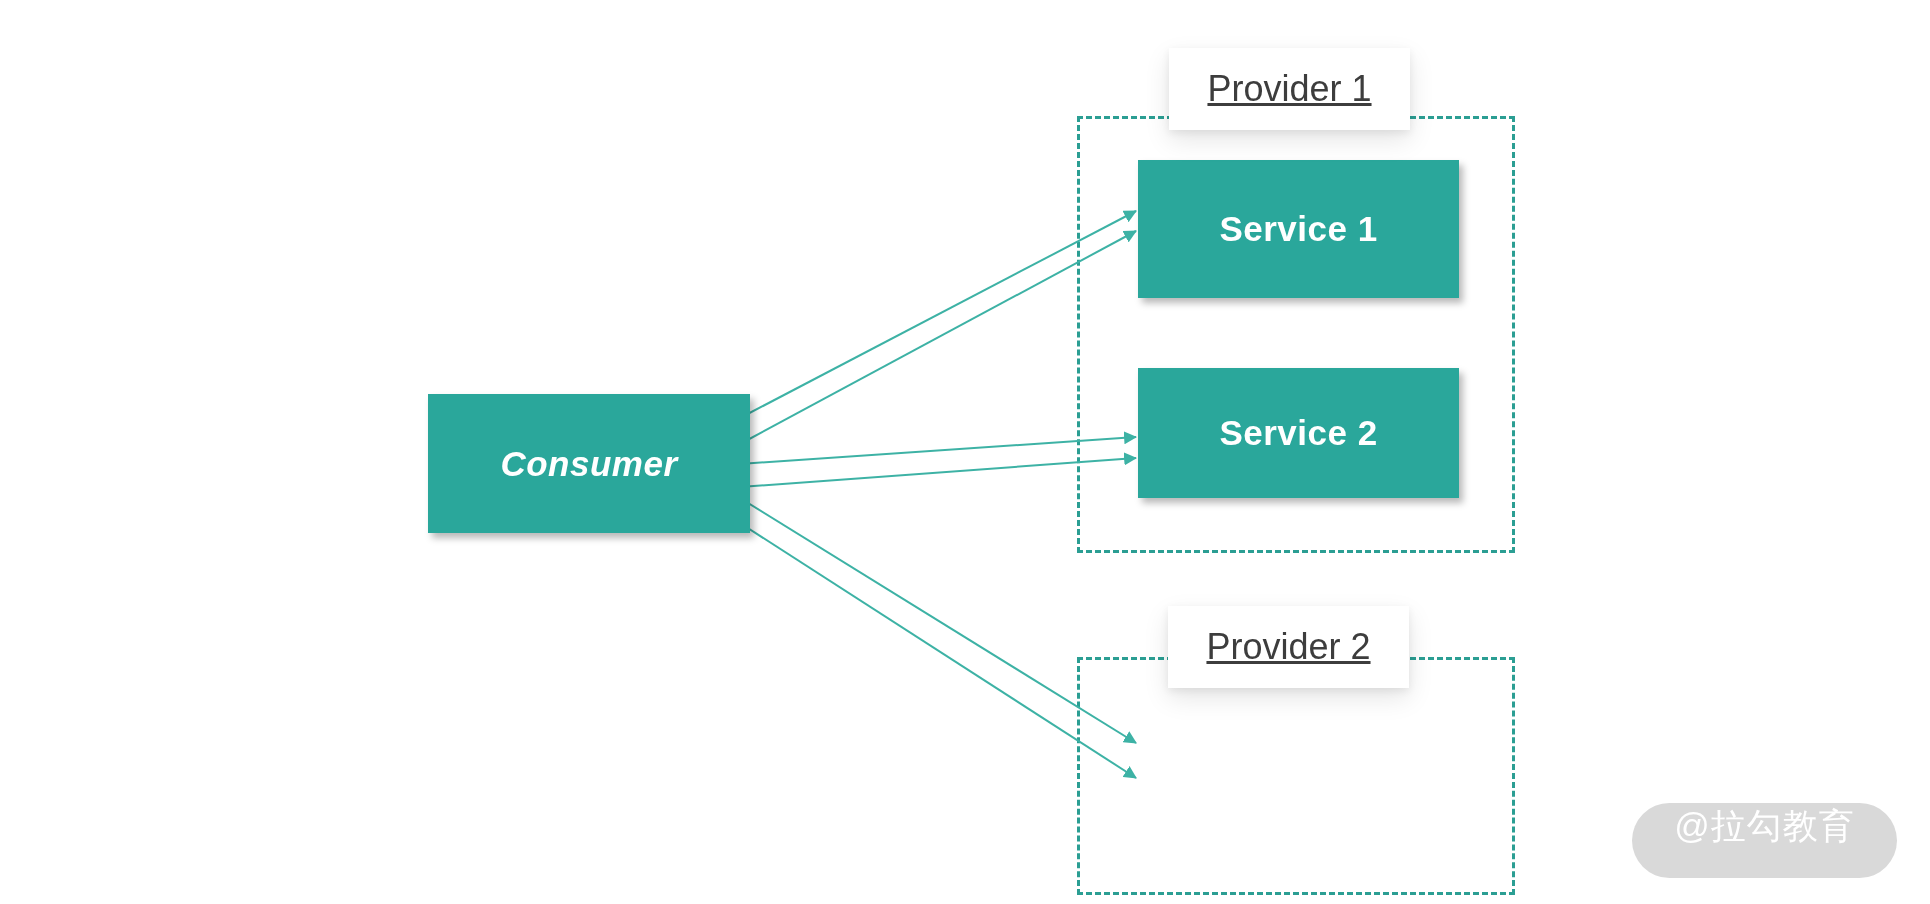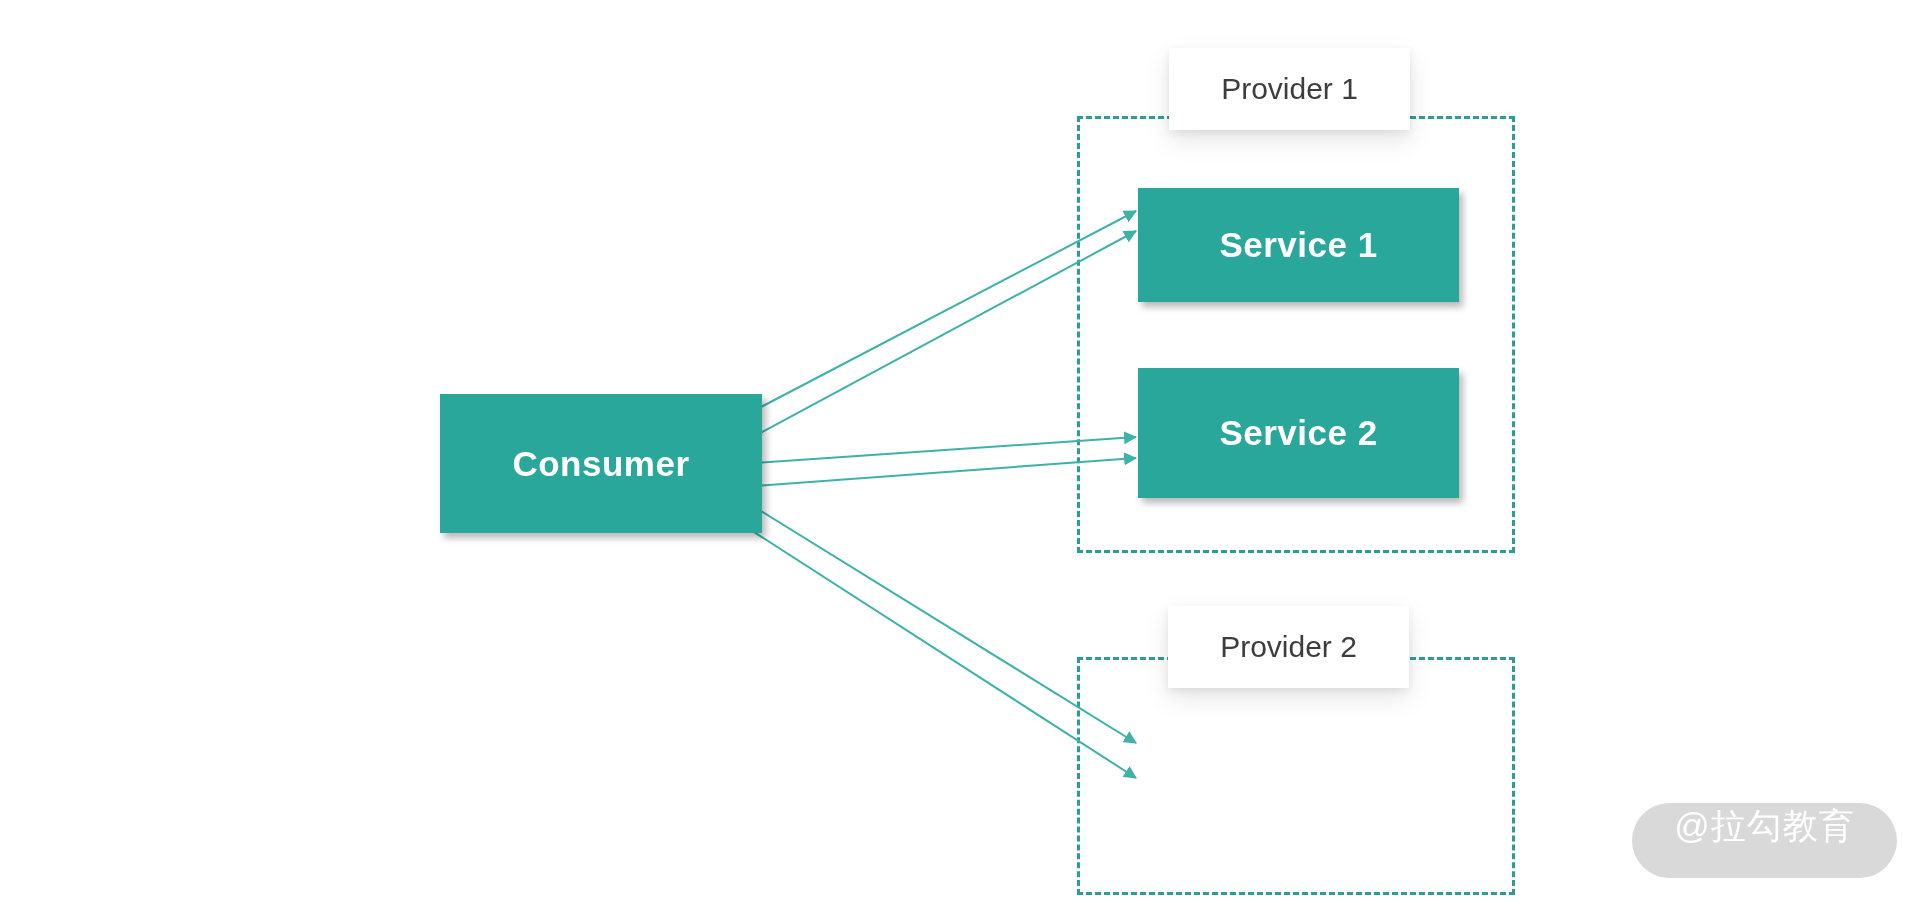--- a/index.html
+++ b/index.html
@@ -42,40 +42,41 @@
     font-size:35px;font-weight:600;
     letter-spacing:0.5px;
     box-shadow:4px 5px 7px rgba(0,0,0,0.28);
     z-index:3;
   }
   .provider-label{
     position:absolute;
     background:var(--provider-label-bg);
     color:var(--provider-label-text);
     display:flex;align-items:center;justify-content:center;
-    font-size:30px;font-weight:500;
+    font-size:36px;font-weight:500;
     z-index:4;
     box-shadow:0 10px 24px rgba(0,0,0,0.10),0 3px 8px rgba(0,0,0,0.07);
+    text-decoration:underline;
   }
   .watermark{
     position:absolute;
     left:1632px;top:803px;width:265px;height:75px;
     background:var(--watermark-bg);
     color:var(--watermark-text);
     border-radius:38px;
     display:flex;justify-content:center;
     font-size:35px;font-weight:500;
     z-index:5;
     letter-spacing:1px;
   }
   
-  #consumer{left:440px;top:394px;width:322px;height:139px;}
+  #consumer{left:428px;top:394px;width:322px;height:139px;font-style:italic;}
   #provider1{left:1077px;top:116px;width:438px;height:437px;}
   #provider1-label{left:1169px;top:48px;width:241px;height:82px;}
-  #service1{left:1138px;top:160px;width:321px;height:114px;margin-top:28px;}
+  #service1{left:1138px;top:160px;width:321px;height:138px;}
   #service2{left:1138px;top:368px;width:321px;height:130px;}
   #provider2{left:1077px;top:657px;width:438px;height:238px;}
   #provider2-label{left:1168px;top:606px;width:241px;height:82px;}
   #service3{left:1138px;top:714px;width:321px;height:139px;}
 </style>
 </head>
 <body>
 
 <div class="canvas">
 

